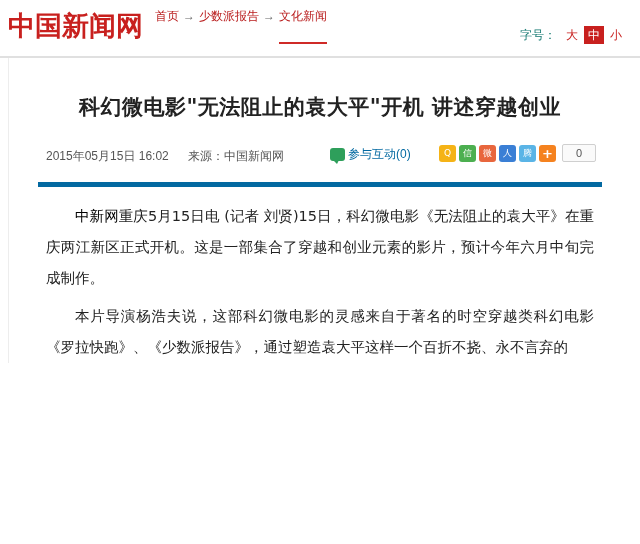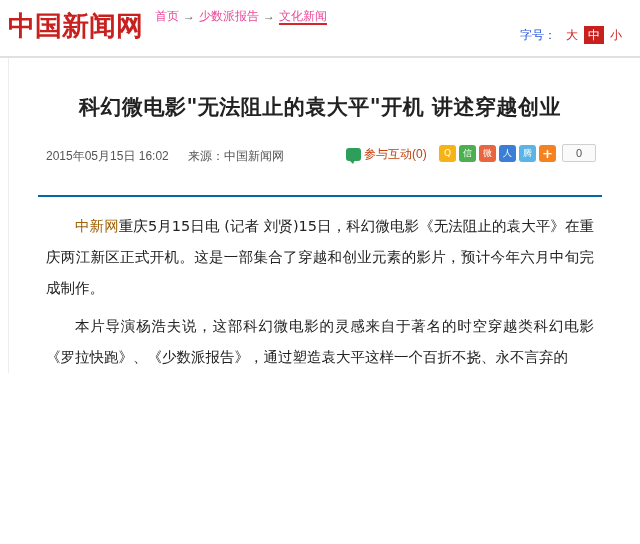--- a/index.html
+++ b/index.html
@@ -43,43 +43,43 @@
   }
   .breadcrumb {
     position: absolute;
     left: 155px;
     top: 8px;
     font-size: 12px;
     color: #333;
     white-space: nowrap;
   }
   .breadcrumb a {
-    color: #ec4899;
+    color: #b91c1c;
     text-decoration: none;
   }
   .breadcrumb .sep {
     color: #666;
     margin: 0 4px;
   }
   .breadcrumb .crumb-last {
     border-bottom: 2px solid #cf2a27;
-    padding-bottom: 0;
+    padding-bottom: 19px;
   }
   .fontsize-box {
     position: absolute;
     right: 12px;
     top: 26px;
     display: flex;
     align-items: center;
     font-size: 12px;
     color: #333;
   }
   .fontsize-label {
     margin-right: 6px;
-    color: #1d4ed8;
+    color: #0f766e;
   }
   .fs-btn {
     display: inline-block;
     width: 20px;
     height: 18px;
     line-height: 18px;
     text-align: center;
     font-size: 12px;
     color: #c8201e;
     margin-right: 2px;
@@ -103,41 +103,41 @@
     font-weight: bold;
     color: #222;
     text-align: center;
     letter-spacing: 0.5px;
     line-height: 30px;
   }
   .meta-bar {
     position: relative;
     margin: 22px 14px 0 14px;
     height: 30px;
-    border-bottom: 2px solid #0369a1;
-    padding-bottom: 21px;
+    border-bottom: 5px solid #0369a1;
+    padding-bottom: 8px;
   }
   .meta-left {
     position: absolute;
     left: 8px;
     top: 4px;
     font-size: 12px;
     color: #555;
     white-space: nowrap;
   }
   .meta-source {
     margin-left: 16px;
     color: #555;
   }
   .meta-comment {
     position: absolute;
-    left: 308px;
+    left: 292px;
     top: 2px;
     font-size: 12px;
-    color: #c2410c;
+    color: #0369a1;
     white-space: nowrap;
   }
   .bubble-icon {
     display: inline-block;
     vertical-align: -3px;
     width: 15px;
     height: 13px;
     margin-right: 3px;
     border-radius: 3px;
     background: #2e9f5b;
@@ -199,21 +199,21 @@
     font-size: 14.5px;
     line-height: 31px;
     color: #222;
     text-align: justify;
   }
   .article-body p {
     margin: 0 0 7px 0;
     text-indent: 2em;
   }
   .article-body p .lead-link {
-    color: #a16207;
+    color: #000000;
     text-decoration: none;
     font-family: Liberation Serif, serif;
   }
   .sidebar-rule {
     position: absolute;
     left: 8px;
     top: 0;
     width: 1px;
     height: 100%;
     background: #ededed;

